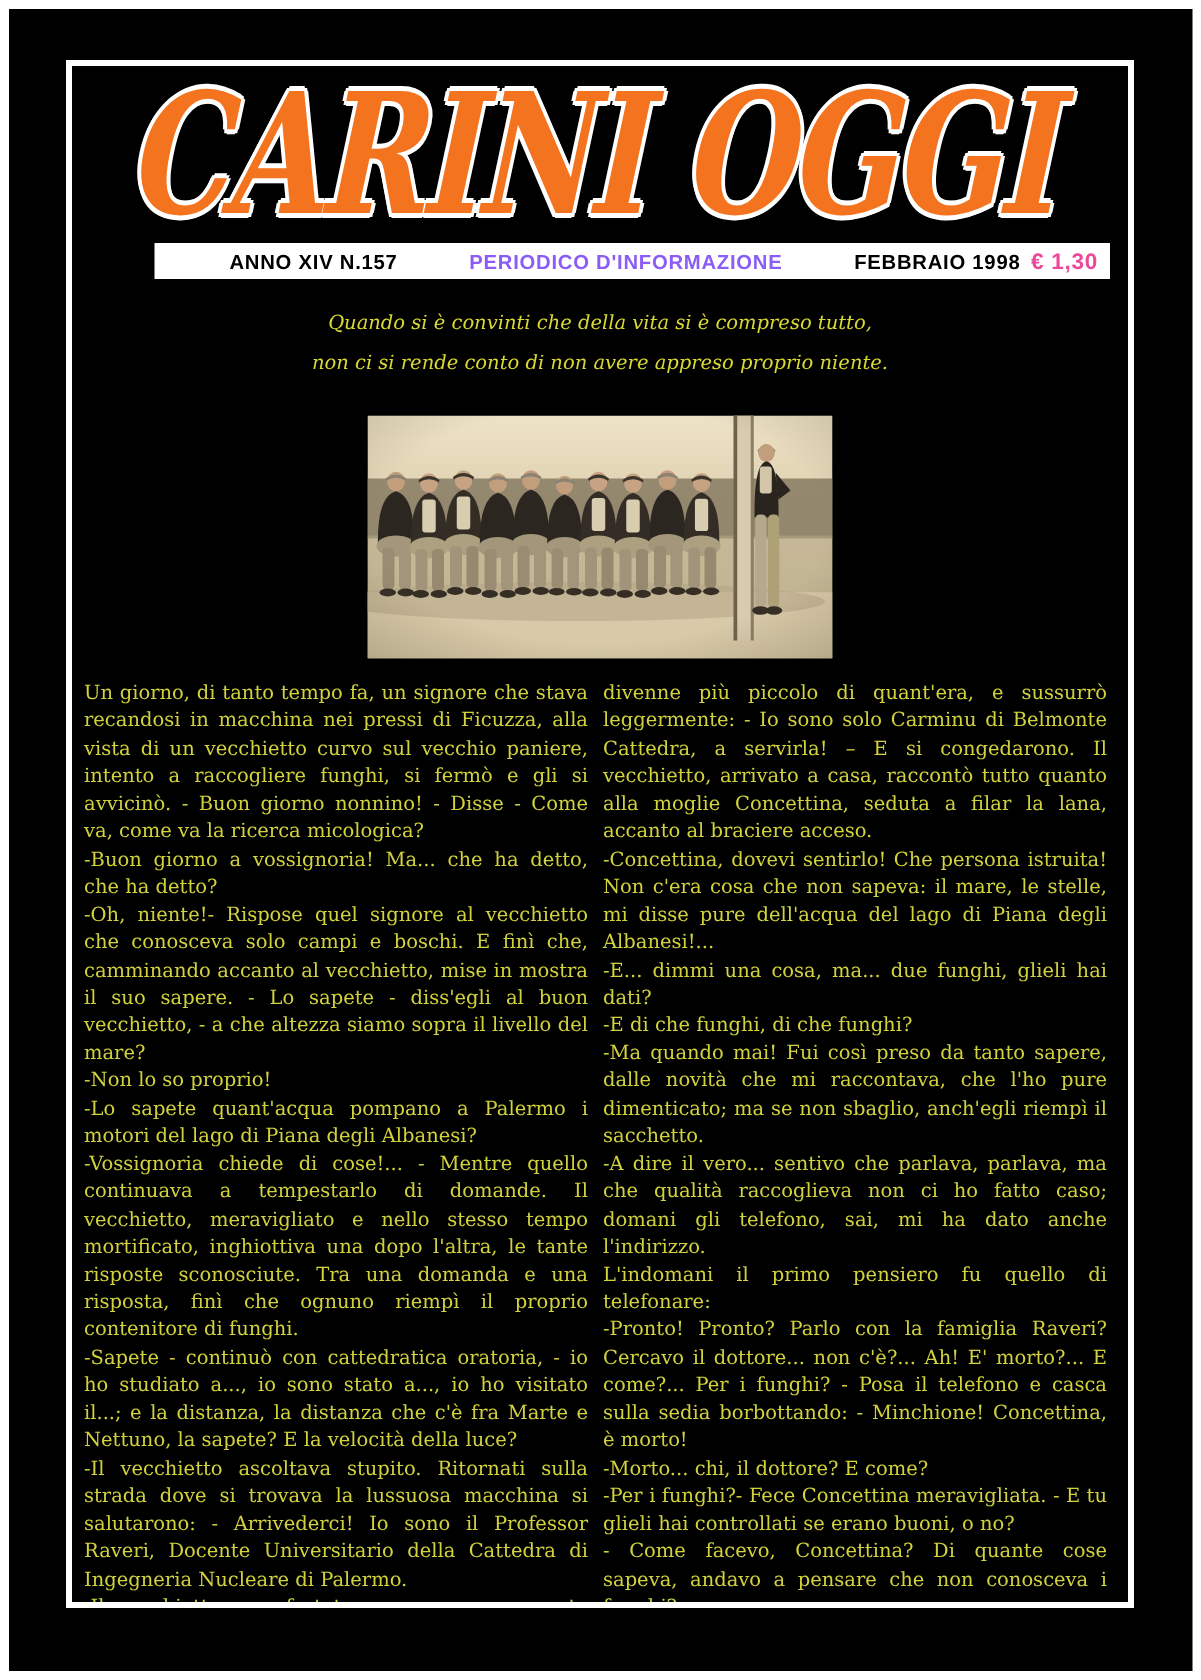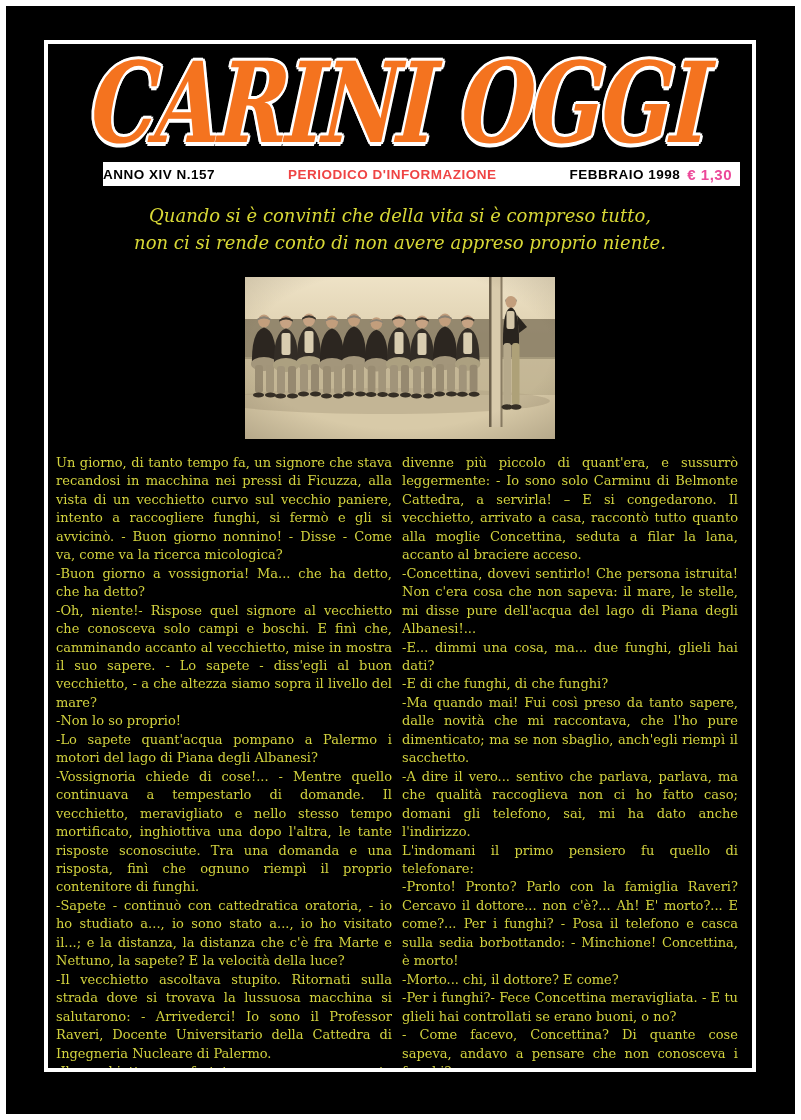--- a/index.html
+++ b/index.html
@@ -14,27 +14,27 @@
     font-family:"DejaVu Serif",serif;font-style:italic;font-weight:bold;
     font-size:97px;letter-spacing:-3px;color:#f4731f;
     transform:scale(0.87,1.15) skewX(-5deg);
     text-shadow:3px 0 0 #fff,-3px 0 0 #fff,0 3px 0 #fff,0 -3px 0 #fff,
                 2px 2px 0 #fff,-2px -2px 0 #fff,2px -2px 0 #fff,-2px 2px 0 #fff;
   }
 
   
   .infobar{height:24px;margin:0 12px 0 55px;background:#ffffff;display:flex;align-items:center;
     font-family:"Liberation Sans",sans-serif;font-weight:bold;font-size:13.5px;color:#000;}
-  .infobar .issue{letter-spacing:0.5px;}
-  .infobar .subtitle{flex:1;text-align:center;color:#ef4444;letter-spacing:0.5px;}
+  .infobar .issue{padding-left:18px;letter-spacing:0.5px;margin-left:32px;}
+  .infobar .subtitle{flex:1;text-align:center;color:#8b5cf6;letter-spacing:0.5px;}
   .infobar .date-price{padding-right:8px;letter-spacing:0.5px;display:flex;gap:7px;align-items:center;}
   .infobar .price{color:#ec4899;font-size:15px;}
 
   
-  .quote{margin-top:16px;text-align:center;font-style:italic;font-size:18px;line-height:27px;color:#d8d836;}
+  .quote{margin-top:16px;text-align:center;font-style:italic;font-size:13px;line-height:27px;color:#d8d836;}
 
   
   .photo{margin:21px auto 0 auto;width:310px;height:162px;display:block;}
   .photo svg{display:block;}
 
   
   .article{display:flex;gap:10px;padding:15px 14px 0 8px;color:#d2d23e;
     font-size:13px;line-height:18.45px;}
   .col{flex:1;min-width:0;}
   .para{margin:0;text-align:justify;}

